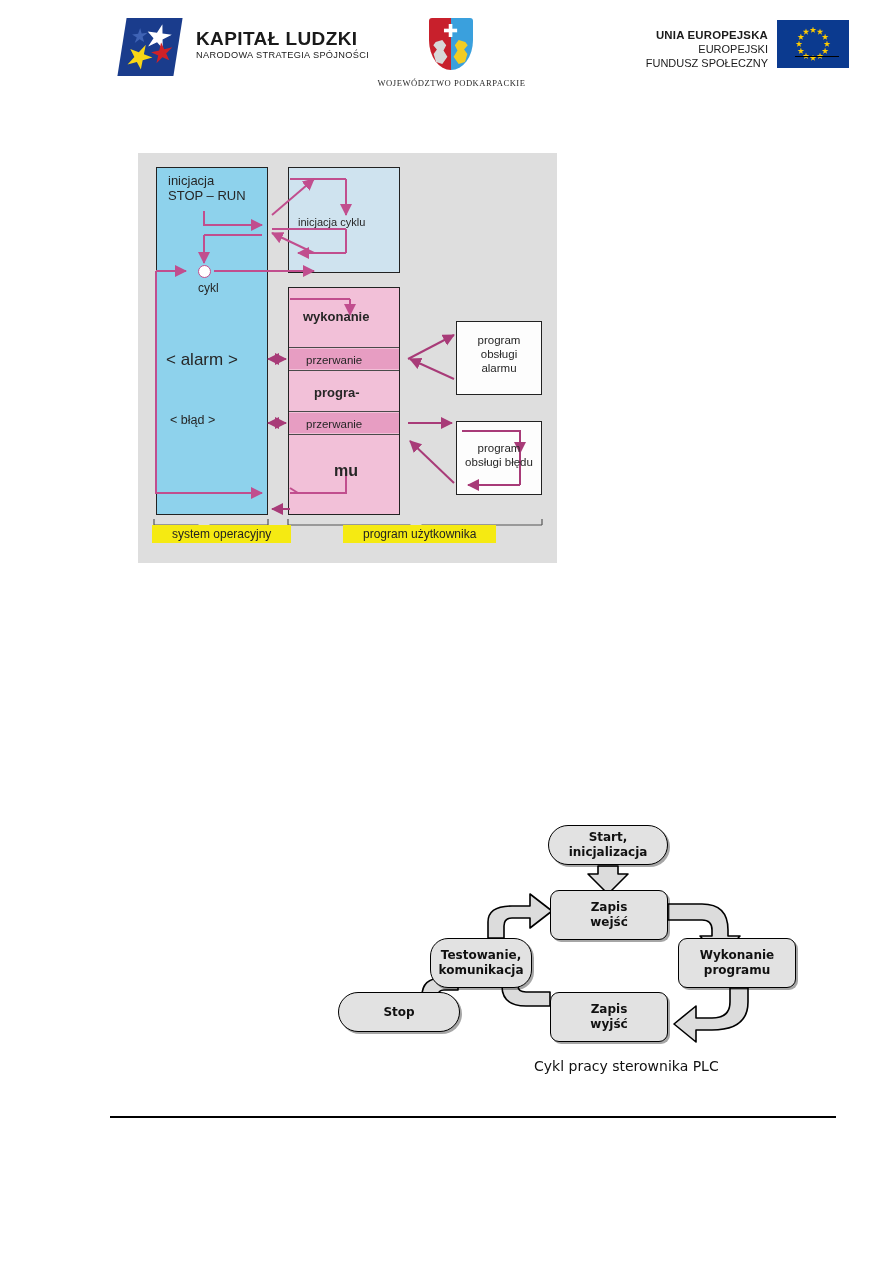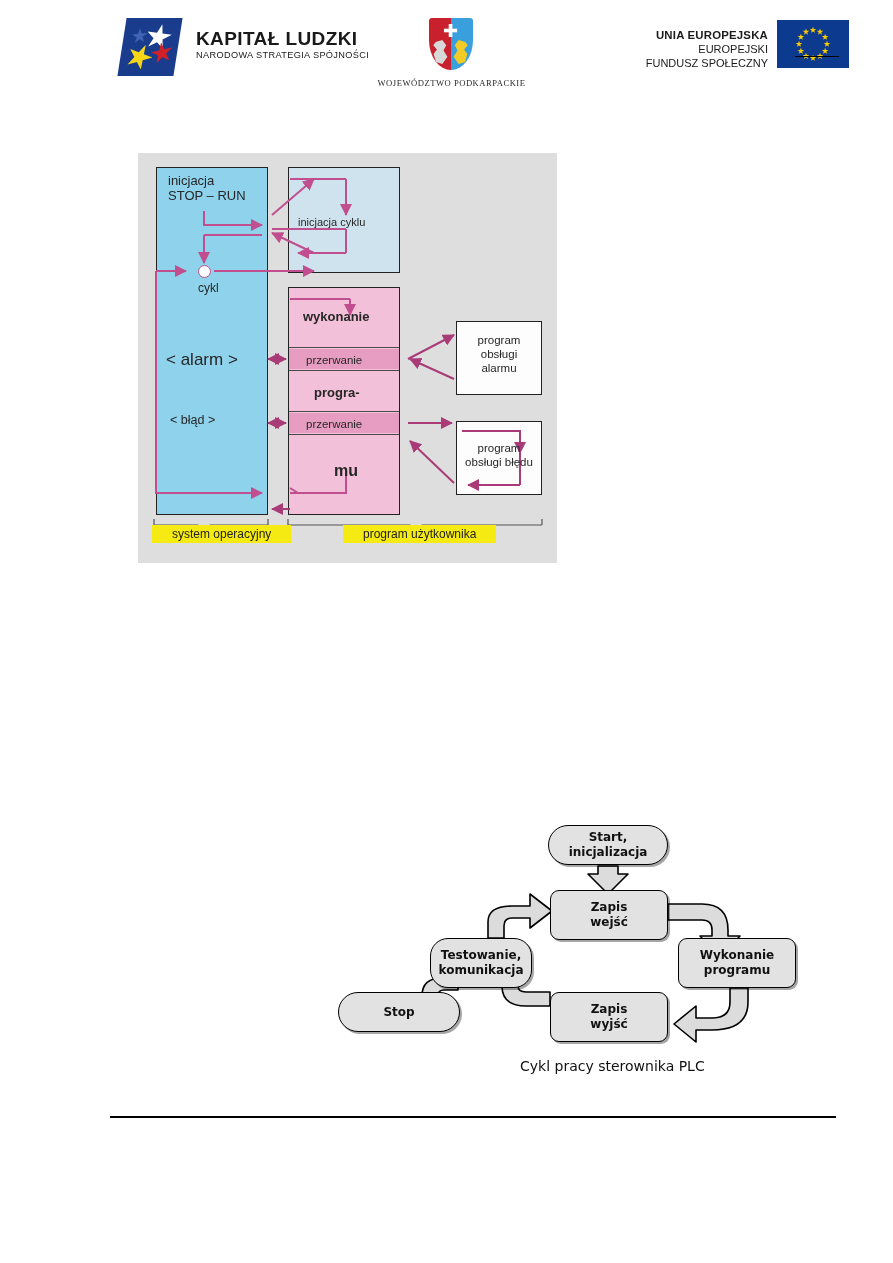--- a/index.html
+++ b/index.html
@@ -164,21 +164,21 @@
     box-shadow: 2px 2px 0 rgba(0,0,0,0.35);
   }
   .n-start { left: 218px; top: 15px;  width: 120px; height: 40px; border-radius: 20px; }
   .n-read  { left: 220px; top: 80px;  width: 118px; height: 50px; border-radius: 9px; }
   .n-exec  { left: 348px; top: 128px; width: 118px; height: 50px; border-radius: 9px; }
   .n-write { left: 220px; top: 182px; width: 118px; height: 50px; border-radius: 9px; }
   .n-test  { left: 100px; top: 128px; width: 102px; height: 50px; border-radius: 18px; }
   .n-stop  { left: 8px;   top: 182px; width: 122px; height: 40px; border-radius: 20px; justify-content: center; }
 
   .fc-caption {
-    position: absolute; left: 190px; top: 248px;
+    position: absolute; left: 204px; top: 248px;
     font-family: "DejaVu Sans", sans-serif;
     font-size: 14px; color: #111; white-space: nowrap;
   }
 
   #fc-arrows { position: absolute; left: 0; top: 0; width: 520px; height: 290px; }
 
   .footer-rule {
     position: absolute; left: 110px; top: 1116px;
     width: 726px; height: 0; border-top: 2.6px solid #000;
   }

